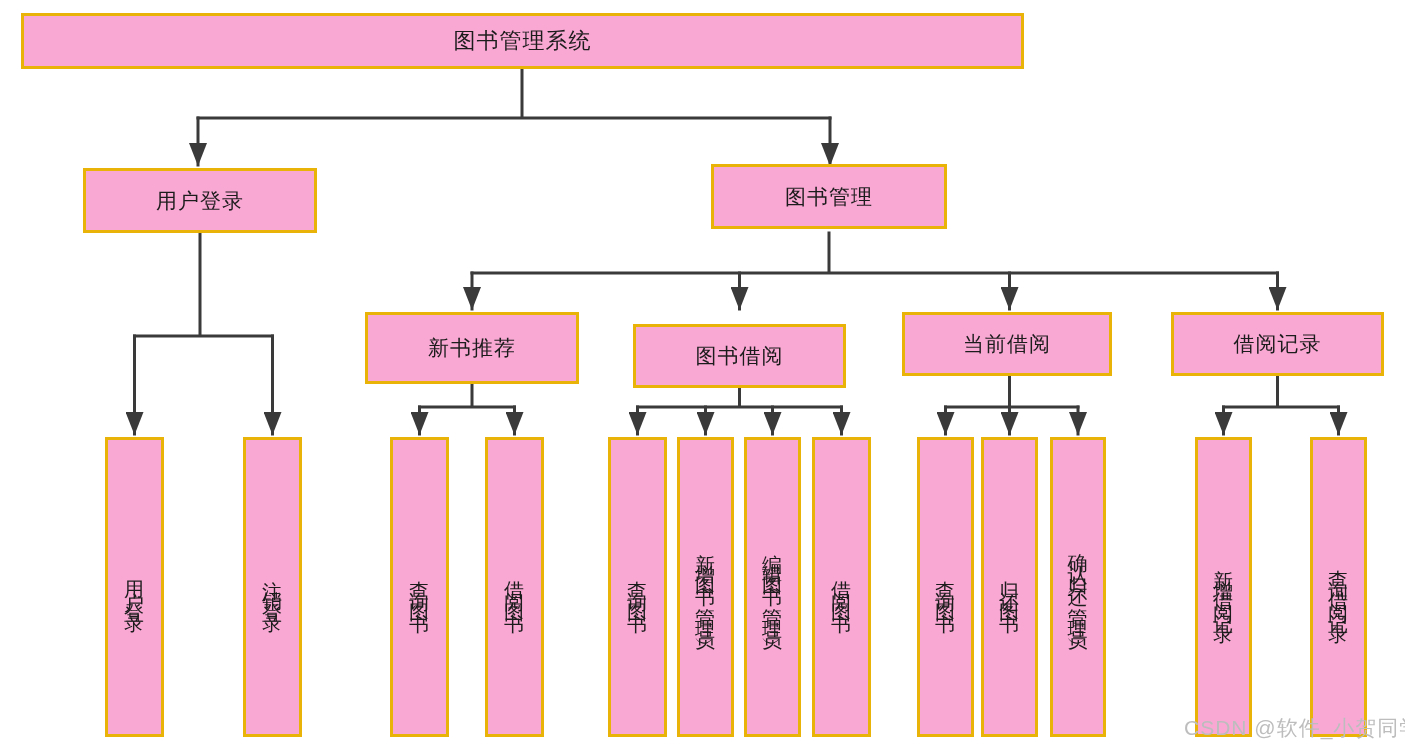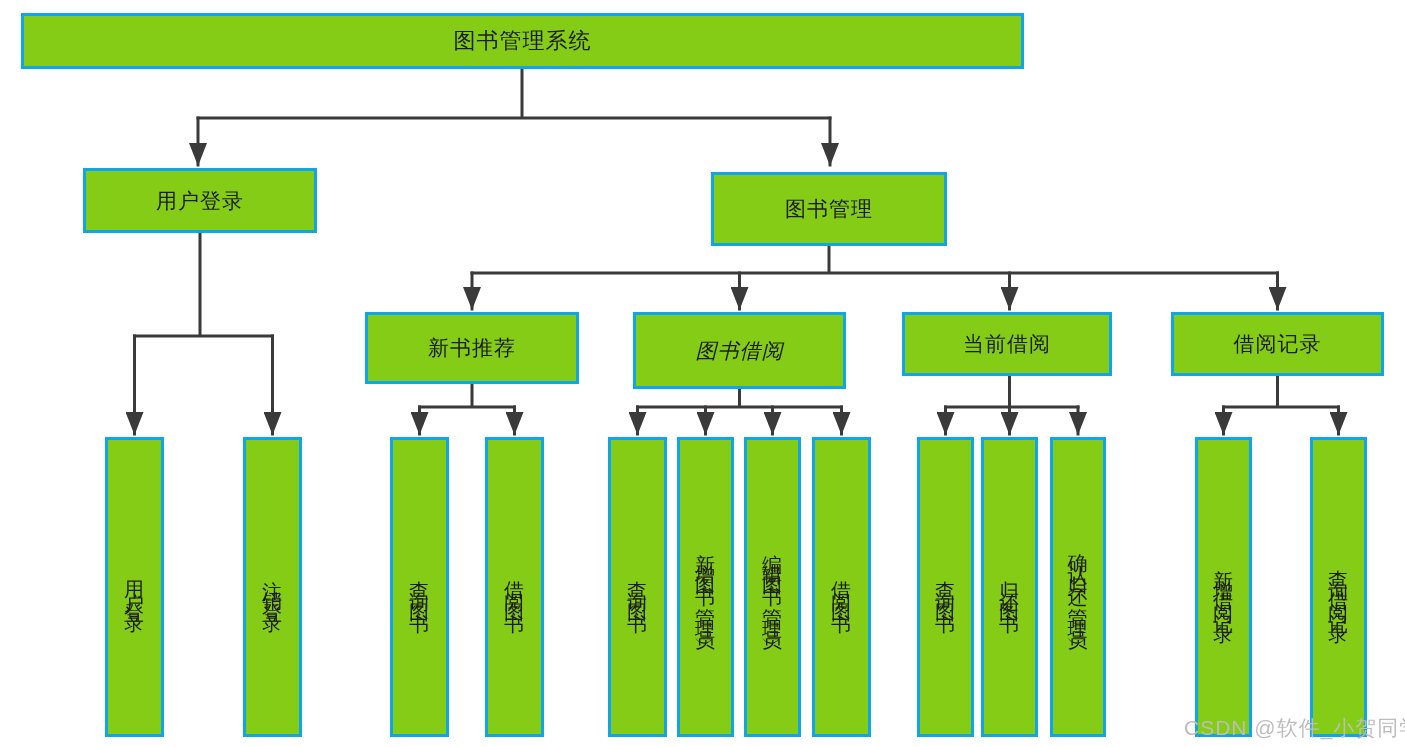--- a/index.html
+++ b/index.html
@@ -3,41 +3,41 @@
 <meta charset="utf-8">
 <style>
   html,body{margin:0;padding:0;}
   body{
     width:1405px;height:747px;position:relative;background:#ffffff;
     font-family:"Liberation Sans",sans-serif;overflow:hidden;
   }
   #stage{position:absolute;left:0;top:0;width:1405px;height:747px;}
   svg.wires{position:absolute;left:0;top:0;width:1405px;height:747px;z-index:1;}
   .node{
-    position:absolute;box-sizing:border-box;background:#84cc16;
-    border:3px solid #0ea5e9;color:#1c1c1c;z-index:2;
+    position:absolute;box-sizing:border-box;background:#f9a8d4;
+    border:3px solid #eab308;color:#1c1c1c;z-index:2;
     display:flex;align-items:center;justify-content:center;
   }
   .hnode{font-size:21px;letter-spacing:1px;}
   .root{font-size:22px;}
   .vnode{font-size:20px;}
   .vnode span{
     writing-mode:vertical-rl;text-orientation:mixed;
     letter-spacing:11px;line-height:1;display:block;
   }
   .watermark{
     position:absolute;z-index:3;left:1184px;top:714px;
     font-size:21px;color:#bdbdbd;letter-spacing:1px;white-space:nowrap;
   }
   
   .n-root{left:21px;top:13px;width:1003px;height:56px;}
   .n-l2a{left:83px;top:168px;width:234px;height:65px;}
-  .n-l2b{left:711px;top:172px;width:236px;height:74px;}
+  .n-l2b{left:711px;top:164px;width:236px;height:65px;}
   .n-l3a{left:365px;top:312px;width:214px;height:72px;}
-  .n-l3b{left:633px;top:312px;width:213px;height:77px;font-style:italic;}
+  .n-l3b{left:633px;top:324px;width:213px;height:64px;}
   .n-l3c{left:902px;top:312px;width:210px;height:64px;}
   .n-l3d{left:1171px;top:312px;width:213px;height:64px;}
   .leaf{top:437px;height:300px;}
   .n-f1{left:105px;width:59px;}
   .n-f2{left:243px;width:59px;}
   .n-f3{left:390px;width:59px;}
   .n-f4{left:485px;width:59px;}
   .n-f5{left:608px;width:59px;}
   .n-f6{left:677px;width:57px;}
   .n-f7{left:744px;width:57px;}

